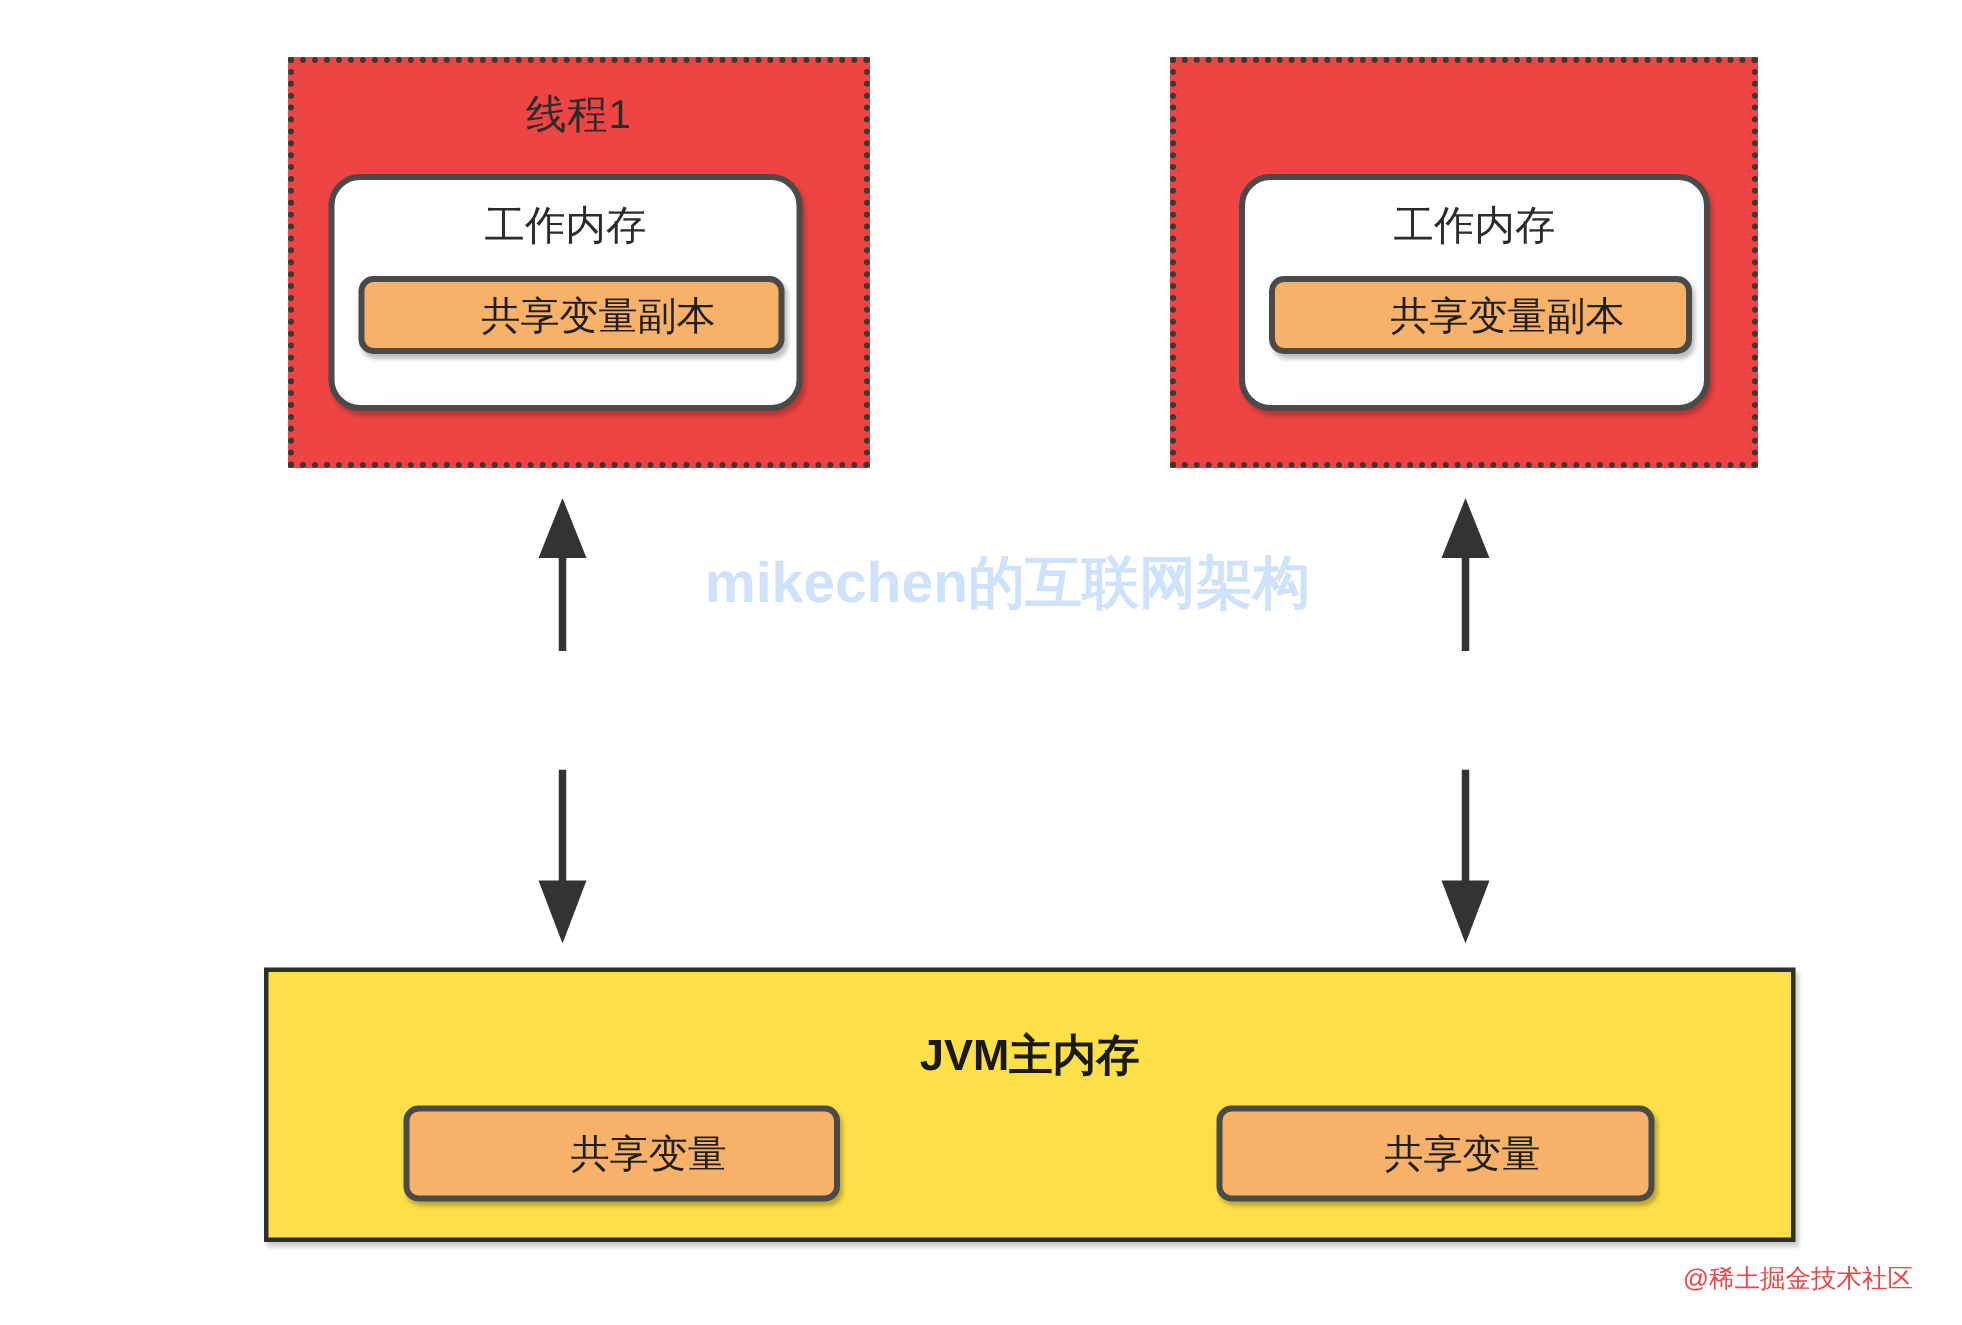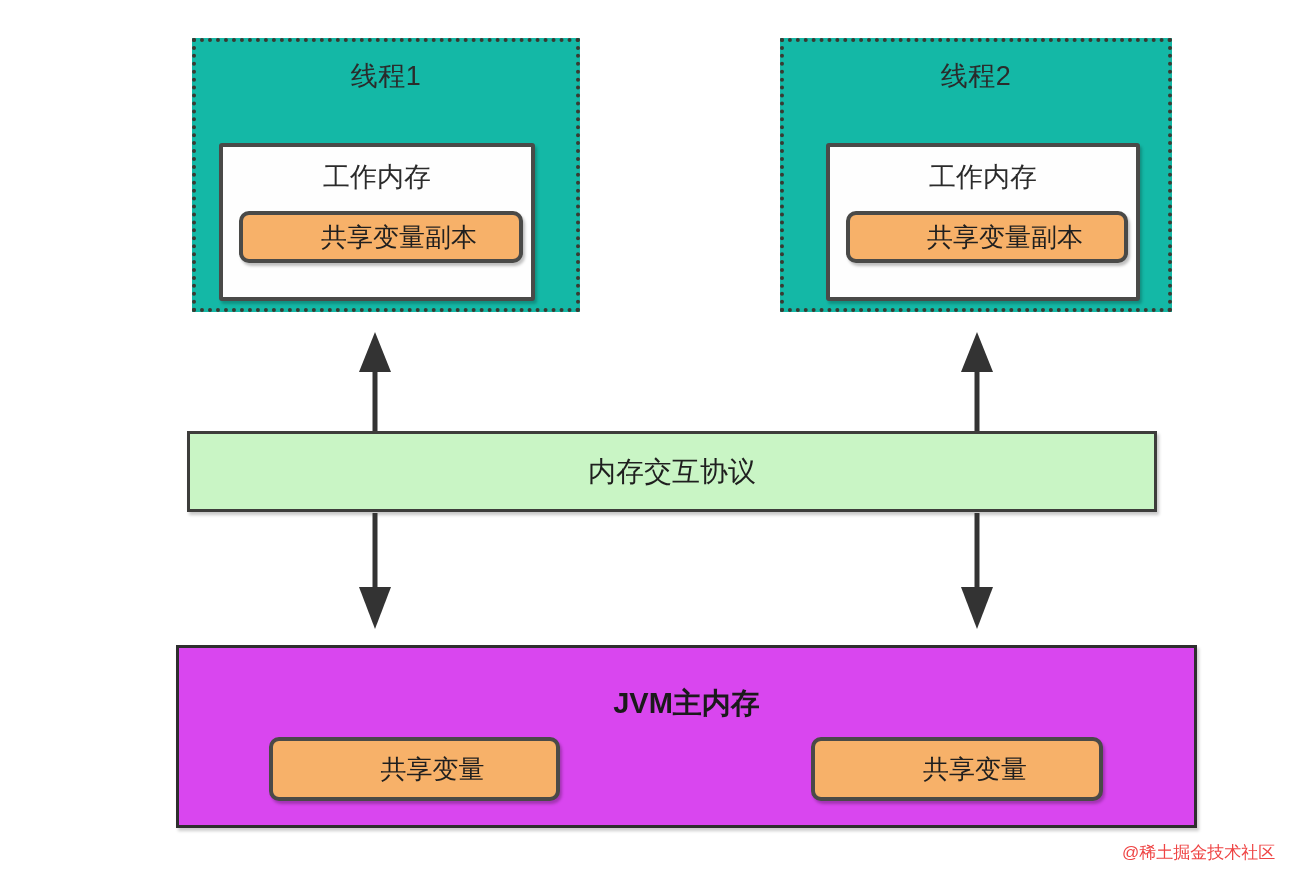--- a/index.html
+++ b/index.html
@@ -14,44 +14,43 @@
     position: relative;
     width: 1308px;
     height: 883px;
     background: #ffffff;
     overflow: hidden;
   }
 
   
   .thread-box {
     position: absolute;
-    background: #14b8a6;
+    background: #ef4444;
     border: 4px dotted #3a3a32;
     box-sizing: border-box;
   }
   .thread-title {
     position: absolute;
     top: 16px;
     left: 0;
     width: 100%;
     text-align: center;
     font-size: 27px;
     color: #2b2b2b;
     letter-spacing: 0.5px;
   }
 
   
   .work-mem {
     position: absolute;
     background: #fefefe;
     border: 4px solid #4a4a48;
-    border-radius: 3px;
+    border-radius: 21px;
     box-sizing: border-box;
     box-shadow: 2px 3px 3px rgba(0,0,0,0.22);
-    margin-top: 27px;
   }
   .work-mem-title {
     position: absolute;
     top: 12px;
     left: 0;
     width: 100%;
     text-align: center;
     font-size: 27px;
     color: #2b2b2b;
   }
@@ -82,21 +81,21 @@
     display: flex;
     align-items: center;
     justify-content: center;
     font-size: 28px;
     color: #1f1f1f;
   }
 
   
   .jvm-box {
     position: absolute;
-    background: #d946ef;
+    background: #fde047;
     border: 3px solid #2e2e2e;
     box-sizing: border-box;
     box-shadow: 2px 3px 3px rgba(0,0,0,0.20);
   }
   .jvm-title {
     position: absolute;
     top: 36px;
     left: 0;
     width: 100%;
     text-align: center;
@@ -133,39 +132,38 @@
 
   <div class="thread-box" style="left:192px; top:38px; width:388px; height:274px;">
     <div class="thread-title">线程1</div>
     <div class="work-mem" style="left:23px; top:74px; width:316px; height:158px;">
       <div class="work-mem-title">工作内存</div>
       <div class="var-box" style="left:16px; top:64px; width:284px; height:52px;">共享变量副本</div>
     </div>
   </div>
 
   <div class="thread-box" style="left:780px; top:38px; width:392px; height:274px;">
-    <div class="thread-title">线程2</div>
     <div class="work-mem" style="left:42px; top:74px; width:314px; height:158px;">
       <div class="work-mem-title">工作内存</div>
       <div class="var-box" style="left:16px; top:64px; width:282px; height:52px;">共享变量副本</div>
     </div>
   </div>
 
   <svg class="arrow" style="left:352px; top:330px;" width="46" height="104" viewBox="0 0 46 104">
     <line x1="23" y1="104" x2="23" y2="34" stroke="#333333" stroke-width="5"></line>
     <polygon points="23,2 39,42 7,42" fill="#333333"></polygon>
   </svg>
 
   <svg class="arrow" style="left:954px; top:330px;" width="46" height="104" viewBox="0 0 46 104">
     <line x1="23" y1="104" x2="23" y2="34" stroke="#333333" stroke-width="5"></line>
     <polygon points="23,2 39,42 7,42" fill="#333333"></polygon>
   </svg>
 
+  <div class="watermark-main" style="left:470px; top:363px;">mikechen的互联网架构</div>
 
-  <div class="protocol-bar" style="left:187px; top:431px; width:970px; height:81px;">内存交互协议</div>
 
   <svg class="arrow" style="left:352px; top:513px;" width="46" height="118" viewBox="0 0 46 118">
     <line x1="23" y1="0" x2="23" y2="82" stroke="#333333" stroke-width="5"></line>
     <polygon points="23,116 39,74 7,74" fill="#333333"></polygon>
   </svg>
 
   <svg class="arrow" style="left:954px; top:513px;" width="46" height="118" viewBox="0 0 46 118">
     <line x1="23" y1="0" x2="23" y2="82" stroke="#333333" stroke-width="5"></line>
     <polygon points="23,116 39,74 7,74" fill="#333333"></polygon>
   </svg>

